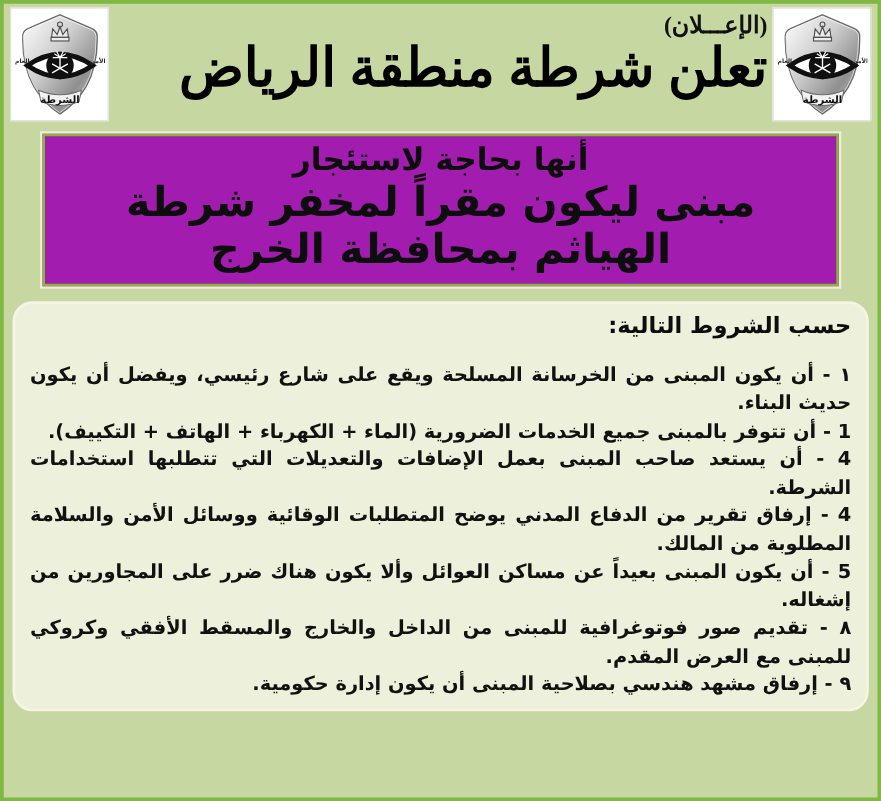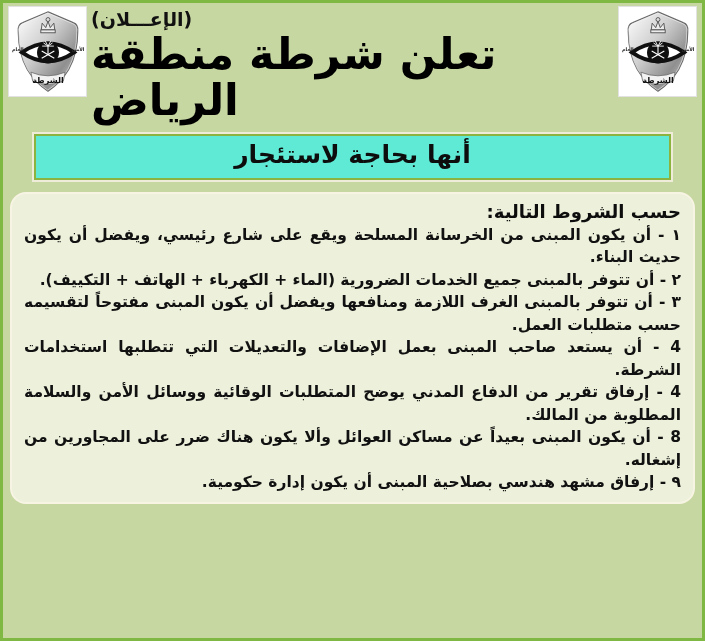--- a/index.html
+++ b/index.html
@@ -13,43 +13,43 @@
     overflow:hidden;
     padding:3px 5px;
   }
   
   .header{display:flex;align-items:flex-start;gap:4px;}
   .logo-box{
     flex:none;width:77px;height:89px;background:#ffffff;
     border:1px solid #e2e2e2;display:flex;align-items:center;justify-content:center;
   }
   .logo-svg{width:72px;height:85px;display:block;}
-  .header-center{flex:1;text-align:left;padding-top:2px;}
+  .header-center{flex:1;text-align:right;padding-top:2px;font-family:Liberation Serif, serif;}
   .announcement-label{font-size:19px;font-weight:700;color:#111;letter-spacing:1px;}
   .main-title{font-size:43px;font-weight:800;color:#000000;line-height:1.08;margin-top:1px;}
   
   .subheader-box{
     margin:10px 26px 4px;
     border:2px solid #8ab33f;
     box-shadow:0 0 0 2px #f0ecda;
     text-align:center;
     padding:4px 6px 9px;
-    background:#5eead4;
+    background:#a21caf;
   }
   .sub-line1{font-size:25px;font-weight:800;color:#0d0d0d;}
   .sub-line2{font-size:33px;font-weight:800;color:#0d0d0d;margin-top:2px;line-height:1.12;}
   
   .conditions-box{
     margin:12px 2px 0;
     background:#edf0da;
     border:2px solid #f7f4e4;
     border-radius:16px;
     padding:7px 12px 8px;
   }
-  .conditions-heading{font-size:18px;font-weight:800;color:#0d0d0d;margin-bottom:2px;}
+  .conditions-heading{font-size:18px;font-weight:800;color:#0d0d0d;margin-bottom:18px;}
   .condition-item{
     font-size:15.5px;font-weight:700;color:#111;
     line-height:1.45;text-align:justify;
   }
 </style>
 </head>
 <body>
 
 <svg width="0" height="0" style="position:absolute" aria-hidden="true">
   <defs>
@@ -97,28 +97,29 @@
     </div>
     <div class="logo-box">
       <svg class="logo-svg" viewBox="0 0 80 92">
         <use href="#police-shield"></use>
       </svg>
     </div>
   </div>
 
   <div class="subheader-box">
     <div class="sub-line1">أنها بحاجة لاستئجار</div>
+    <div class="sub-line2">مبنى ليكون مقراً لمخفر شرطة الهياثم بمحافظة الخرج</div>
   </div>
 
   <div class="conditions-box">
     <div class="conditions-heading">حسب الشروط التالية:</div>
     <div id="conditions-list">
         <div class="condition-item">١ - أن يكون المبنى من الخرسانة المسلحة ويقع على شارع رئيسي، ويفضل أن يكون حديث البناء.</div>
-        <div class="condition-item">٢ - أن تتوفر بالمبنى جميع الخدمات الضرورية (الماء + الكهرباء + الهاتف + التكييف).</div>
-        <div class="condition-item">٣ - أن تتوفر بالمبنى الغرف اللازمة ومنافعها ويفضل أن يكون المبنى مفتوحاً لتقسيمه حسب متطلبات العمل.</div>
+        <div class="condition-item">1 - أن تتوفر بالمبنى جميع الخدمات الضرورية (الماء + الكهرباء + الهاتف + التكييف).</div>
         <div class="condition-item">4 - أن يستعد صاحب المبنى بعمل الإضافات والتعديلات التي تتطلبها استخدامات الشرطة.</div>
         <div class="condition-item">4 - إرفاق تقرير من الدفاع المدني يوضح المتطلبات الوقائية ووسائل الأمن والسلامة المطلوبة من المالك.</div>
-        <div class="condition-item">8 - أن يكون المبنى بعيداً عن مساكن العوائل وألا يكون هناك ضرر على المجاورين من إشغاله.</div>
+        <div class="condition-item">5 - أن يكون المبنى بعيداً عن مساكن العوائل وألا يكون هناك ضرر على المجاورين من إشغاله.</div>
+        <div class="condition-item">٨ - تقديم صور فوتوغرافية للمبنى من الداخل والخارج والمسقط الأفقي وكروكي للمبنى مع العرض المقدم.</div>
         <div class="condition-item">٩ - إرفاق مشهد هندسي بصلاحية المبنى أن يكون إدارة حكومية.</div>
       </div>
   </div>
 
 </div>
 
 </body></html>

